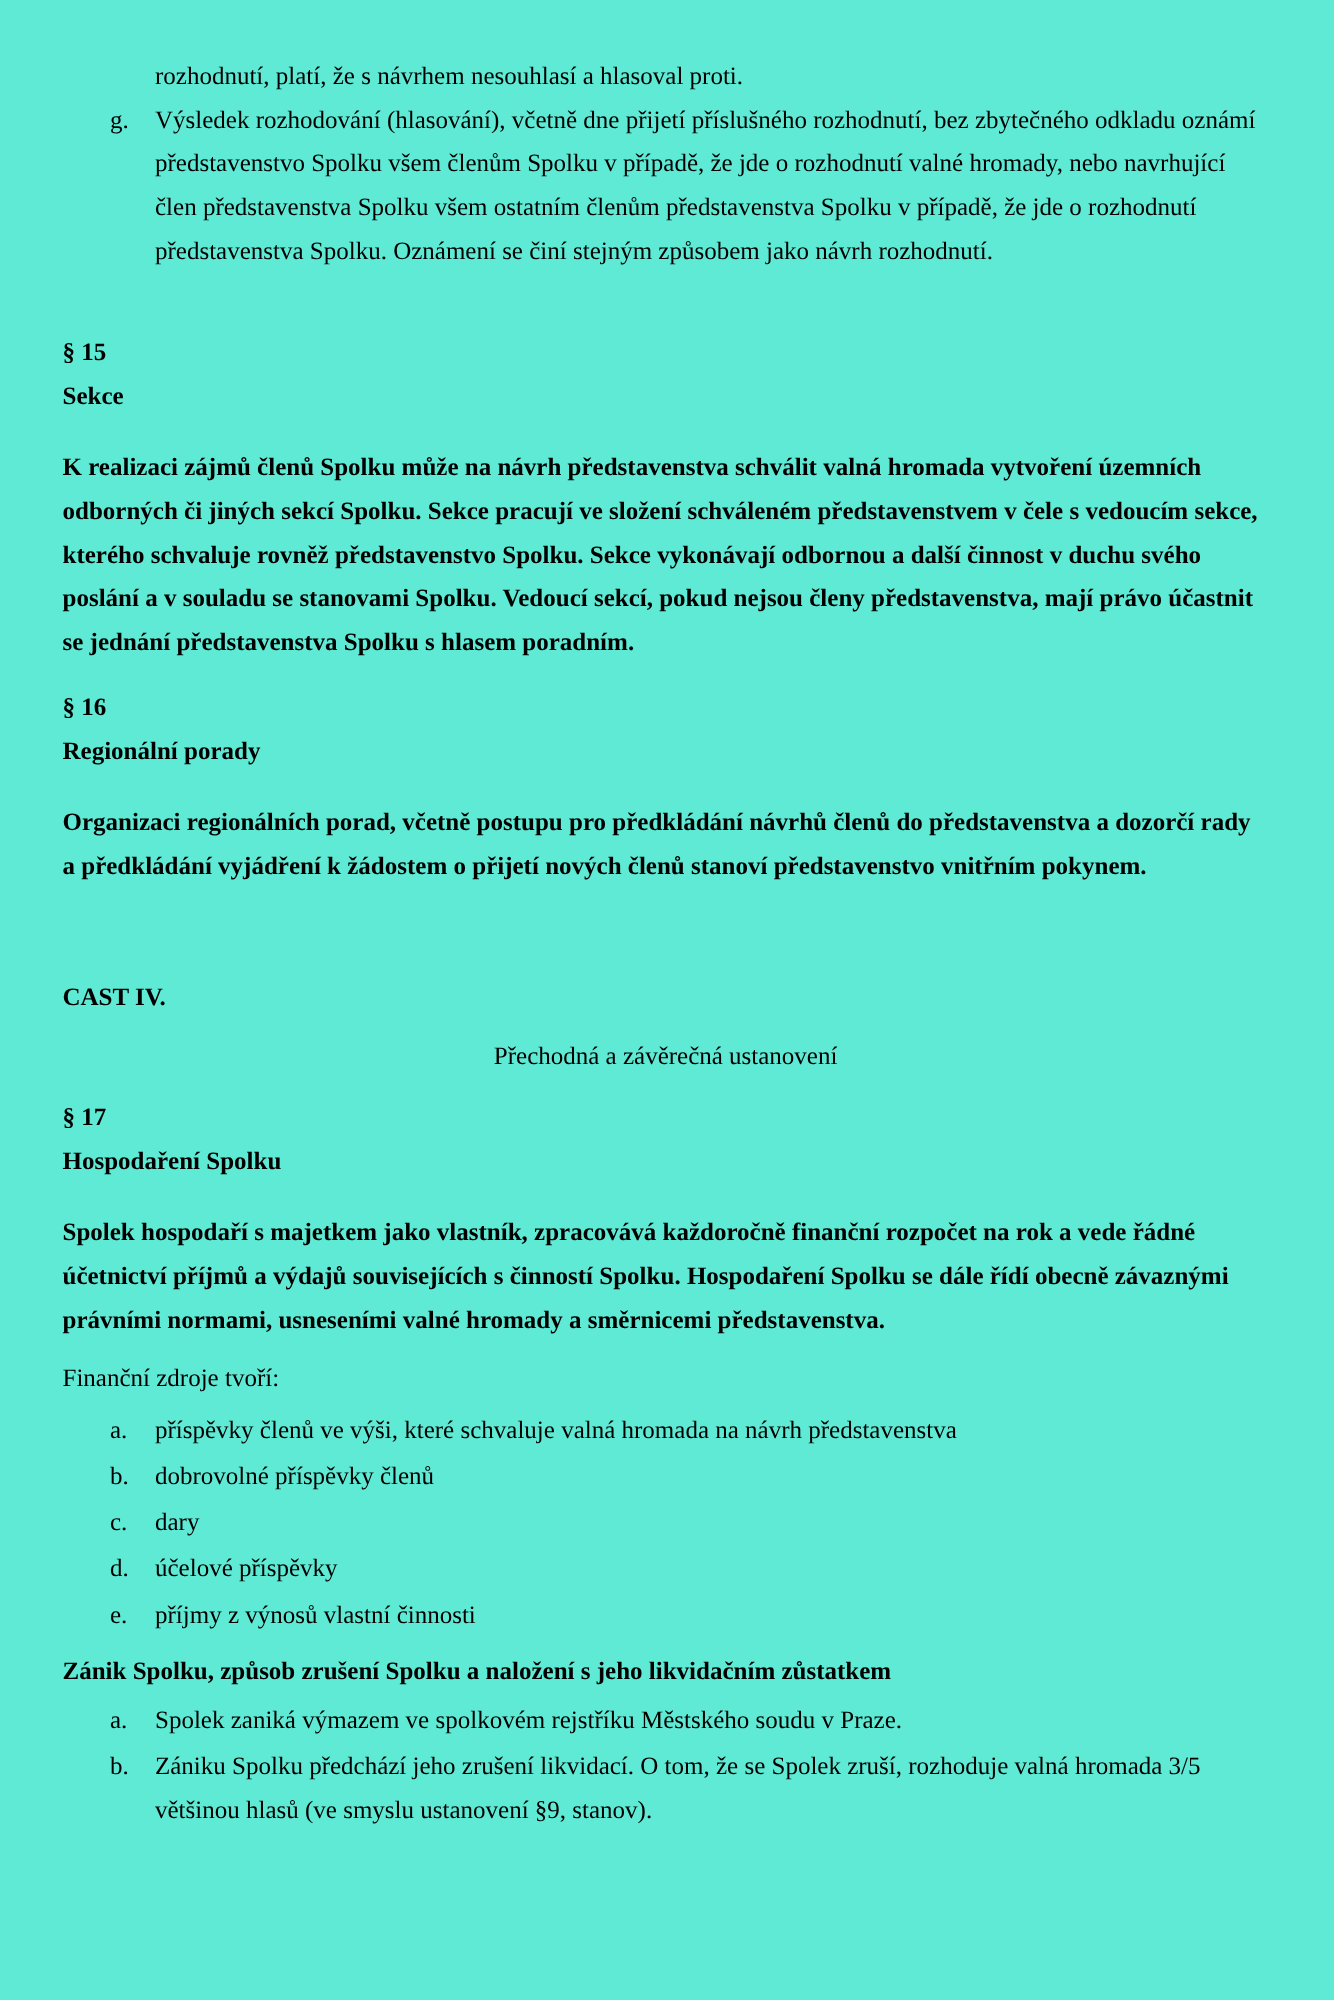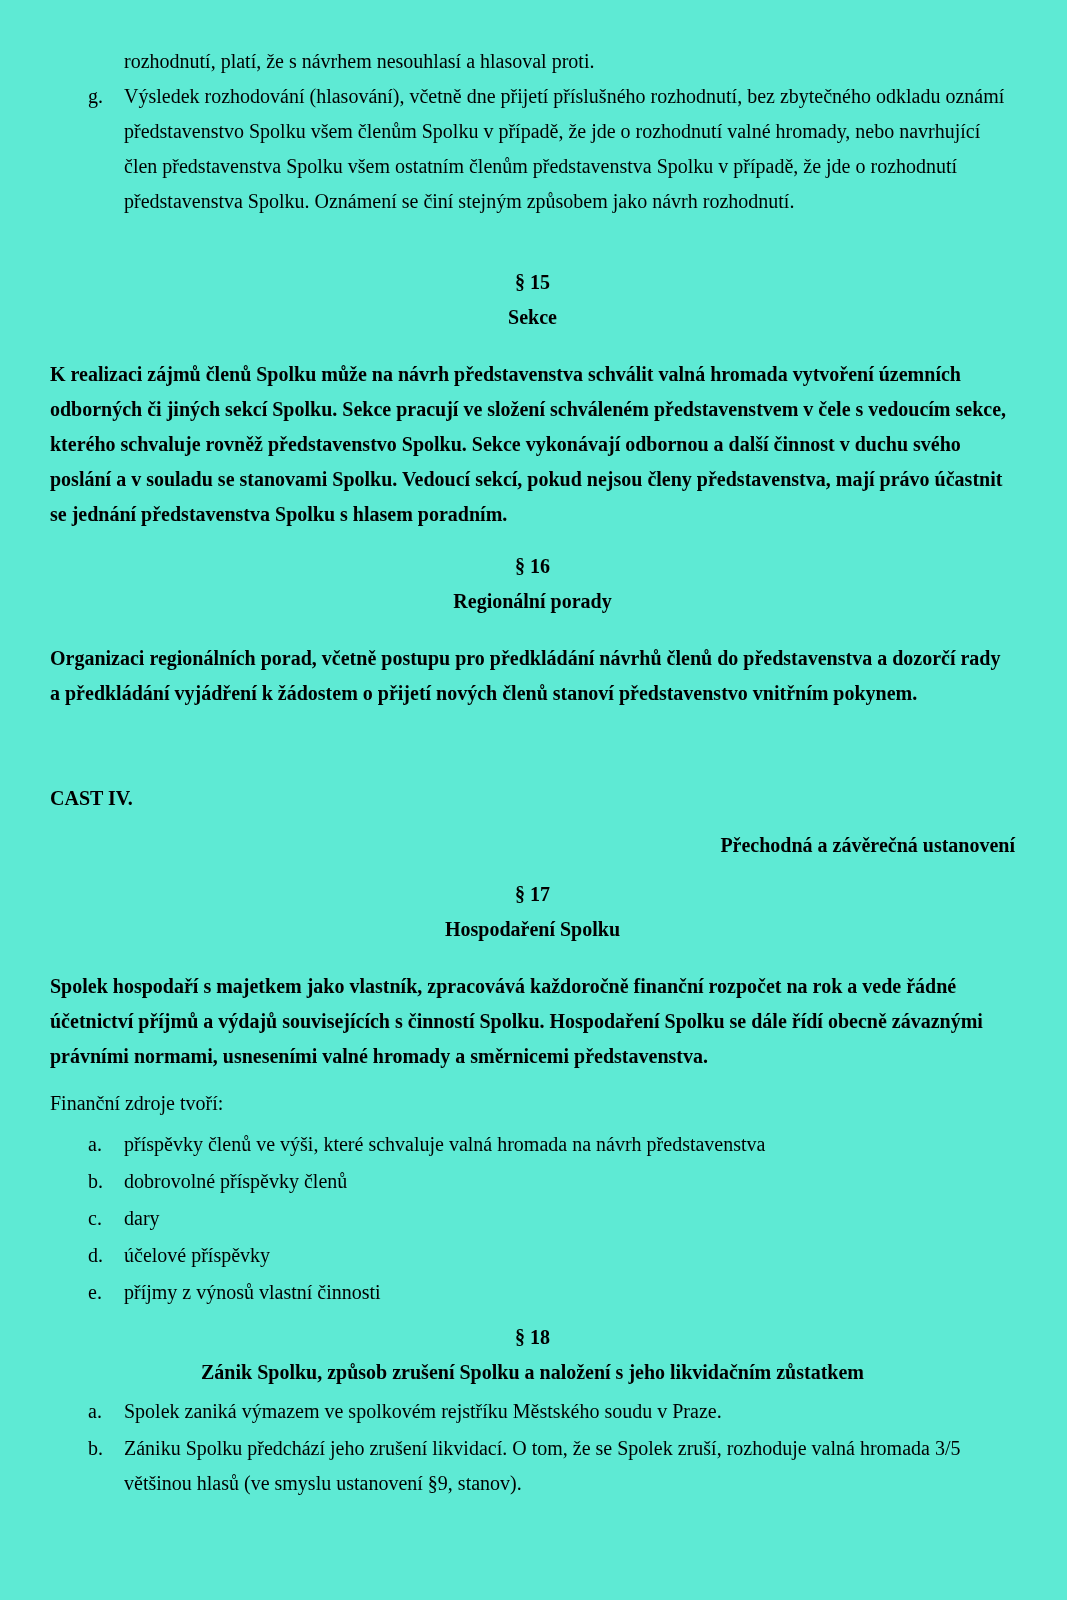--- a/index.html
+++ b/index.html
@@ -24,30 +24,30 @@
   .hang { display: flex; align-items: flex-start; }
   .hang .marker {
     flex: 0 0 auto;
     margin-left: 38px;
     width: 36px;
   }
   .hang .itext { flex: 1 1 auto; }
 
   .cont-line { margin-left: 74px; }
 
-  .sec-head { margin-top: 46px; text-align: center; font-weight: bold; }
+  .sec-head { margin-top: 46px; text-align: left; font-weight: bold; }
   .sec-head .sec-num { }
   .sec-head .sec-title { }
 
   .body-par { margin-top: 22px; font-weight: bold; }
 
   .sec-head-16 { margin-top: 17px; }
 
   .part-title { margin-top: 70px; font-weight: bold; }
-  .part-subtitle { margin-top: 12px; text-align: right; font-weight: bold; }
+  .part-subtitle { margin-top: 12px; text-align: center; font-weight: normal; }
 
   .sec-head-17 { margin-top: 14px; }
 
   .finance-intro { margin-top: 12px; }
   .finance-list { margin-top: 6px; }
   .finance-list .hang { margin-top: 2px; }
 
   .closing-par { margin-top: 2px; }
 
   .sec-head-18 { margin-top: 10px; }
@@ -107,21 +107,20 @@
       <span class="itext">účelové příspěvky</span>
     </div>
     <div class="hang">
       <span class="marker">e.</span>
       <span class="itext">příjmy z výnosů vlastní činnosti</span>
     </div>
   </div>
 
 
   <div class="sec-head sec-head-18">
-    <div class="sec-num">§ 18</div>
     <div class="sec-title">Zánik Spolku, způsob zrušení Spolku a naložení s jeho likvidačním zůstatkem</div>
   </div>
 
   <div class="zanik-list">
     <div class="hang">
       <span class="marker">a.</span>
       <span class="itext">Spolek zaniká výmazem ve spolkovém rejstříku Městského soudu v Praze.</span>
     </div>
     <div class="hang">
       <span class="marker">b.</span>

